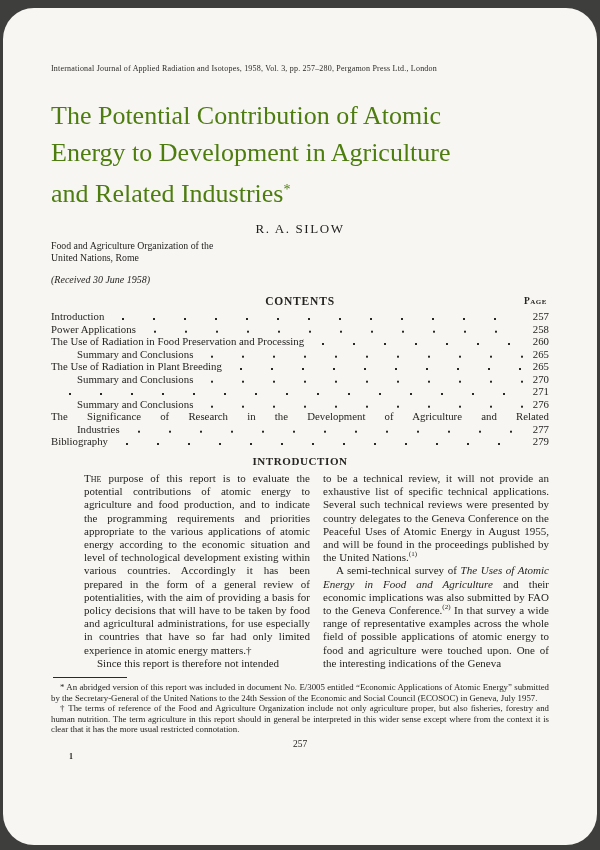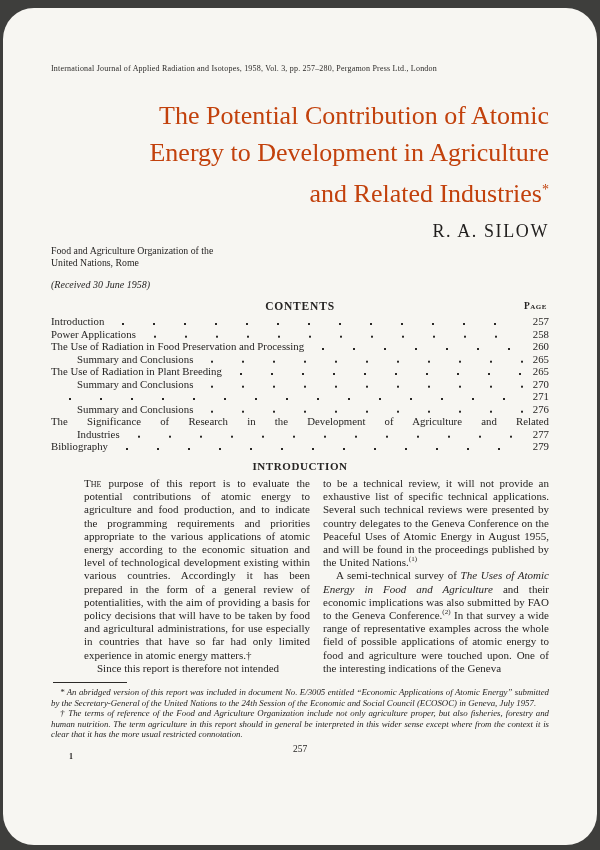--- a/index.html
+++ b/index.html
@@ -22,31 +22,31 @@
 
   .journal-line {
     margin-top: 56px;
     font-size: 8px;
     letter-spacing: 0.2px;
     color: #2c2a28;
   }
 
   .title-block {
     margin-top: 24px;
-    text-align: right;
+    text-align: left;
     font-size: 26px;
     line-height: 37px;
-    color: #c2410c;
+    color: #4d7c0f;
   }
   .title-block sup { font-size: 14px; vertical-align: 8px; }
 
   .author-name {
     margin-top: 9px;
-    text-align: right;
-    font-size: 18px;
+    text-align: center;
+    font-size: 13px;
     letter-spacing: 1.6px;
     color: #201e1d;
   }
   .affiliation {
     margin-top: 3px;
     text-align: left;
     font-size: 9.8px;
     line-height: 12px;
   }
   .received {
@@ -125,21 +125,20 @@
     border: 0;
     border-top: 1px solid #2c2a28;
     margin-left: 2px;
     margin-bottom: 0;
   }
   .footnotes {
     margin-top: 4px;
     font-size: 8.8px;
     line-height: 10.55px;
     text-align: justify;
-    font-style: italic;
   }
   .footnotes p { margin: 0; text-indent: 9px; }
 
   .page-number {
     margin-top: 4px;
     text-align: center;
     font-size: 9.5px;
   }
   .corner-mark {
     position: absolute;

